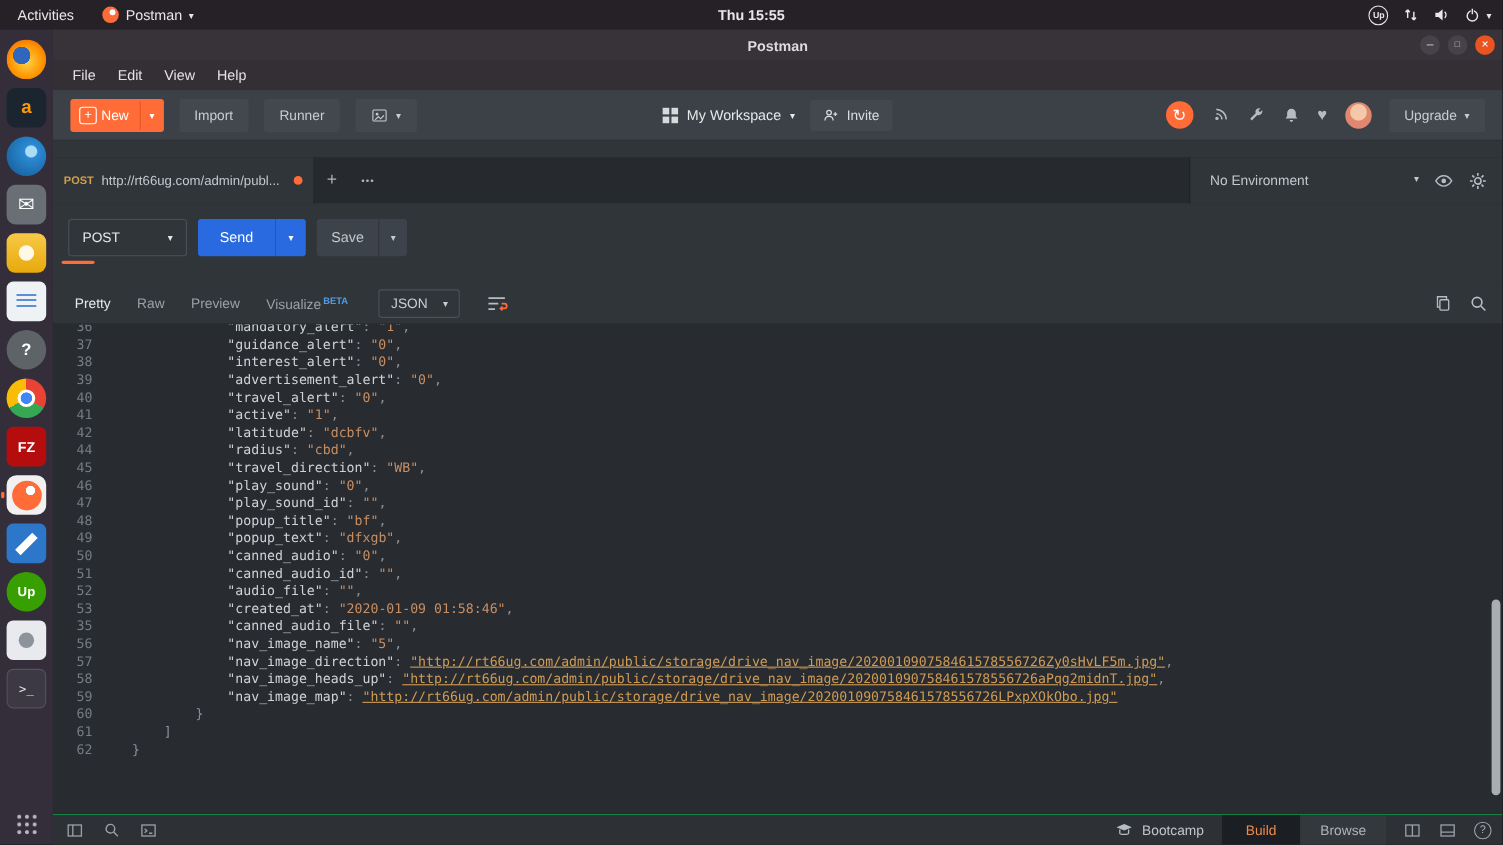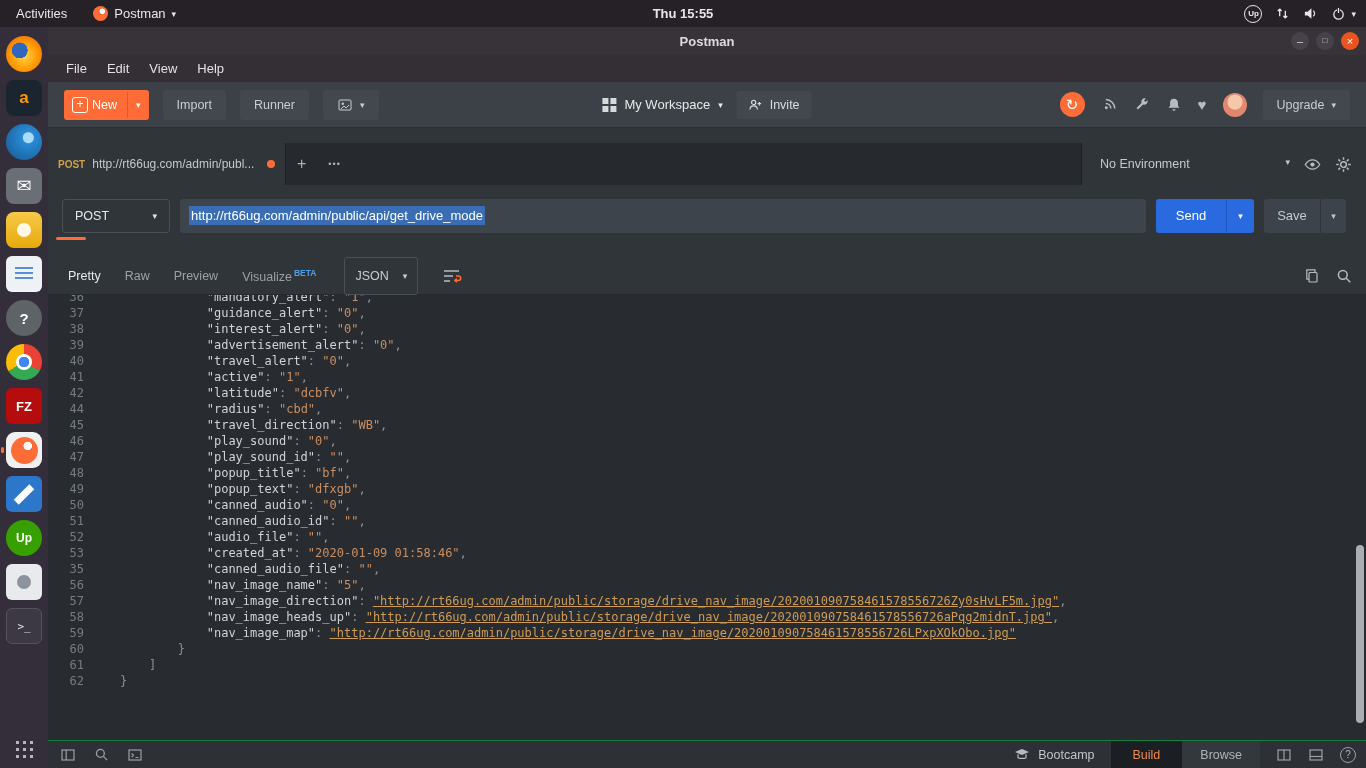--- a/index.html
+++ b/index.html
@@ -96,21 +96,21 @@
   .send-caret { background:#2a6ae0; color:#fff; border:none; border-left:1px solid #1f57c0; border-radius:0 3px 3px 0; width:28px; font-size:9px; cursor:pointer; }
   .save-main { background:#3d434a; color:#c3c9cf; border:none; border-radius:3px 0 0 3px; width:56px; font-size:13px; font-family:inherit; cursor:pointer; }
   .save-caret { background:#3d434a; color:#c3c9cf; border:none; border-left:1px solid #30353b; border-radius:0 3px 3px 0; width:26px; font-size:9px; cursor:pointer; }
   .req-indicator { position:absolute; left:8px; bottom:0; width:30px; height:3px; background:#ff6c37; border-radius:2px; }
 
   .resp-spacer { height:18px; background:#30353a; flex:none; }
   .resp-toolbar { height:37px; background:#30353a; display:flex; align-items:center; padding:0 14px 0 20px; gap:24px; flex:none; border-bottom:1px solid #26292d; }
   .rtab { color:#9aa0a6; font-size:12.5px; cursor:pointer; position:relative; }
   .rtab.active { color:#e8eaed; }
   .beta { color:#4f9fe6; font-size:8.5px; font-weight:bold; margin-left:2px; vertical-align:super; }
-  .fmt-select { border:1px solid #4a5056; border-radius:3px; height:38px; display:flex; align-items:center; gap:14px; padding:0 10px; color:#c7cdd2; font-size:12.5px; cursor:pointer; margin-left:4px; }
+  .fmt-select { border:1px solid #4a5056; border-radius:3px; height:26px; display:flex; align-items:center; gap:14px; padding:0 10px; color:#c7cdd2; font-size:12.5px; cursor:pointer; margin-left:4px; }
   .wrap-btn { display:flex; align-items:center; cursor:pointer; }
   .resp-right { margin-left:auto; display:flex; align-items:center; gap:16px; }
 
   .code-area { flex:1; background:#282c31; position:relative; overflow:hidden; font-family:"DejaVu Sans Mono", monospace; font-size:12px; }
   .code-lines { margin-top:-6px; }
   .code-line { display:flex; line-height:16px; white-space:pre; }
   .ln { width:48px; flex:none; text-align:right; padding-right:12px; color:#747c84; }
   .lc { padding-left:24px; }
   .key { color:#cfd2d6; }
   .pun { color:#8b9197; }
@@ -313,23 +313,20 @@
               </g>
             </svg>
         </span>
       </div>
     </div>
 
     <div class="requestrow">
       <div class="method-select">
         <span>POST</span>
         <span class="caret">▾</span>
-      </div>
-      <div class="url-input">
-        <span class="url-sel">http://rt66ug.com/admin/public/api/get_drive_mode</span>
       </div>
       <div class="send-split">
         <button class="send-main">Send</button>
         <button class="send-caret">▾</button>
       </div>
       <div class="save-split">
         <button class="save-main">Save</button>
         <button class="save-caret">▾</button>
       </div>
       <div class="req-indicator"></div>

